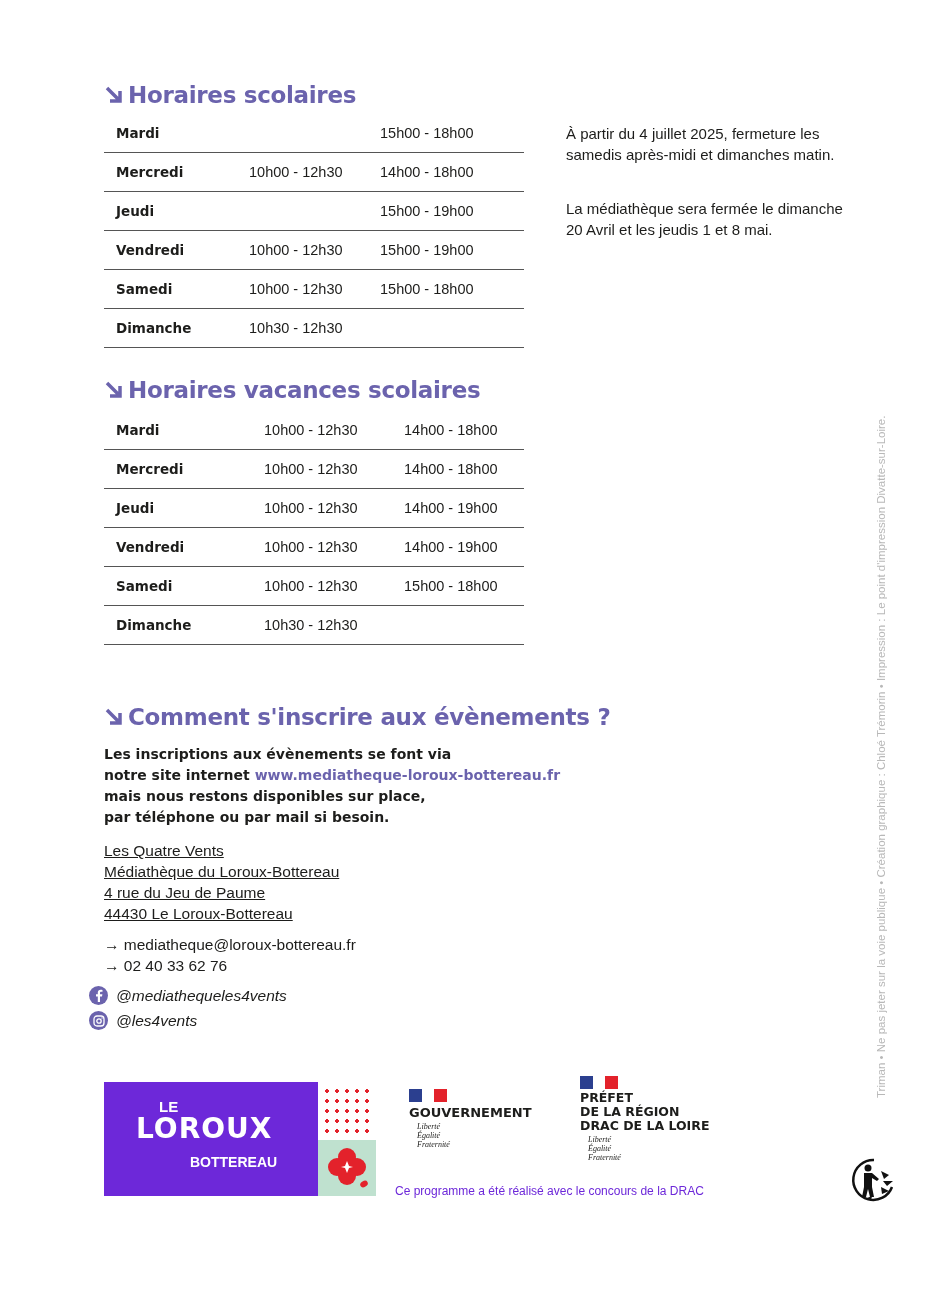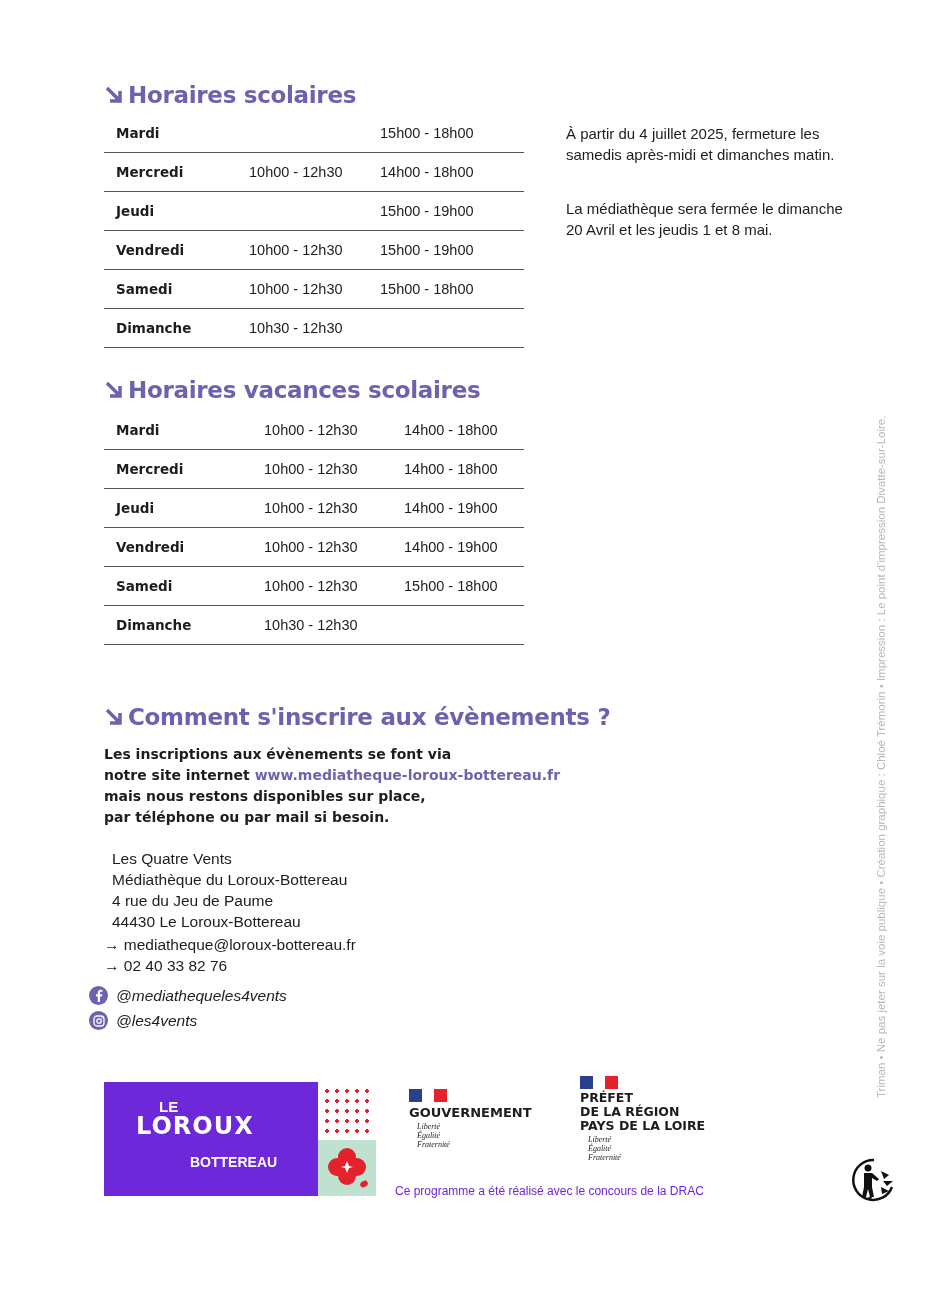--- a/index.html
+++ b/index.html
@@ -22,27 +22,27 @@
   table.hours td { height: 38px; padding: 0; border-bottom: 1.5px solid #555; vertical-align: middle; white-space: nowrap; }
   table.hours td.day { padding-left: 12px; font-weight: bold; font-family: "DejaVu Sans", sans-serif; font-size: 13.5px; }
   .note {
     position: absolute; left: 566px; width: 290px; font-size: 15px; line-height: 20.5px; margin: 0;
   }
   .intro {
     position: absolute; left: 104px; top: 744px; font-weight: bold; font-family: "DejaVu Sans", sans-serif;
     font-size: 14px; line-height: 21px; margin: 0;
   }
   .intro a { color: #6b63ad; text-decoration: none; }
-  .address { position: absolute; left: 104px; top: 840px; font-size: 15.5px; line-height: 21px; margin: 8px; }
+  .address { position: absolute; left: 104px; top: 840px; font-size: 15.5px; line-height: 21px; margin: 0; text-decoration: underline; }
   .contact { position: absolute; left: 104px; top: 934px; font-size: 15.5px; line-height: 21px; }
   .social { position: absolute; left: 89px; font-size: 15.5px; font-style: italic; display: flex; align-items: center; gap: 8px; }
   .social .ico { width: 19px; height: 19px; border-radius: 50%; background: #6b63ad; display: inline-flex; align-items: center; justify-content: center; }
   .logo-loroux { position: absolute; left: 104px; top: 1082px; width: 214px; height: 114px; background: #6d28d9; color: #fff; }
   .logo-loroux .le { position: absolute; left: 55px; top: 16px; font-weight: bold; font-size: 15px; }
-  .logo-loroux .main { position: absolute; left: 32px; top: 30px; font-family: "DejaVu Sans", sans-serif; font-weight: bold; font-size: 24px; letter-spacing: 1px; }
+  .logo-loroux .main { position: absolute; left: 32px; top: 30px; font-family: "DejaVu Sans", sans-serif; font-weight: bold; font-size: 28px; letter-spacing: 1px; }
   .logo-loroux .sub { position: absolute; left: 86px; top: 72px; font-weight: bold; font-size: 14px; }
   .dots { position: absolute; left: 322px; top: 1086px; width: 50px; height: 52px;
     background-image: radial-gradient(circle, #e3222b 1.6px, transparent 2px); background-size: 10px 10px; }
   .greenbox { position: absolute; left: 318px; top: 1140px; width: 58px; height: 56px; background: #bfe1cf; }
   .gov { position: absolute; left: 409px; top: 1089px; }
   .flag { display: flex; width: 38px; height: 13px; }
   .flag span { flex: 1; }
   .gov-name { font-family: "DejaVu Sans", sans-serif; font-weight: bold; font-size: 13px; margin-top: 3px; white-space: nowrap; }
   .motto { font-family: "Liberation Serif", serif; font-style: italic; font-size: 8px; line-height: 9px; margin-top: 2px; margin-left: 8px; }
   .prefet { position: absolute; left: 580px; top: 1076px; }
@@ -164,21 +164,21 @@
 
 <p class="address">
   <span>Les Quatre Vents</span><br>
   <span>Médiathèque du Loroux-Bottereau</span><br>
   <span>4 rue du Jeu de Paume</span><br>
   <span>44430 Le Loroux-Bottereau</span>
 </p>
 
 <div class="contact">
   <div>→ mediatheque@loroux-bottereau.fr</div>
-  <div>→ 02 40 33 82 76</div>
+  <div>→ 02 40 33 62 76</div>
 </div>
 
 <div class="social" style="top:986px">
   <span class="ico">
       <svg width="11" height="13" viewBox="0 0 11 13">
         <path d="M7 13 V7.5 H9 L9.4 5.3 H7 V4 C7 3.3 7.3 2.8 8.3 2.8 H9.5 V0.9 C9 0.8 8.3 0.7 7.6 0.7 C5.9 0.7 4.8 1.7 4.8 3.6 V5.3 H3 V7.5 H4.8 V13 Z" fill="#fff"></path>
       </svg>
     </span>
   <span>@mediathequeles4vents</span>
 </div>
@@ -229,21 +229,21 @@
 
 <div class="prefet">
   <div class="flag">
       <span style="background:#2b3f8f"></span>
       <span style="background:#fff"></span>
       <span style="background:#e3222b"></span>
     </div>
   <div class="prefet-name">
     <div>PRÉFET</div>
     <div>DE LA RÉGION</div>
-    <div>PAYS DE LA LOIRE</div>
+    <div>DRAC DE LA LOIRE</div>
   </div>
   <div class="motto">
     <div>Liberté</div>
     <div>Égalité</div>
     <div>Fraternité</div>
   </div>
 </div>
 
 <div class="drac">Ce programme a été réalisé avec le concours de la DRAC</div>
 

